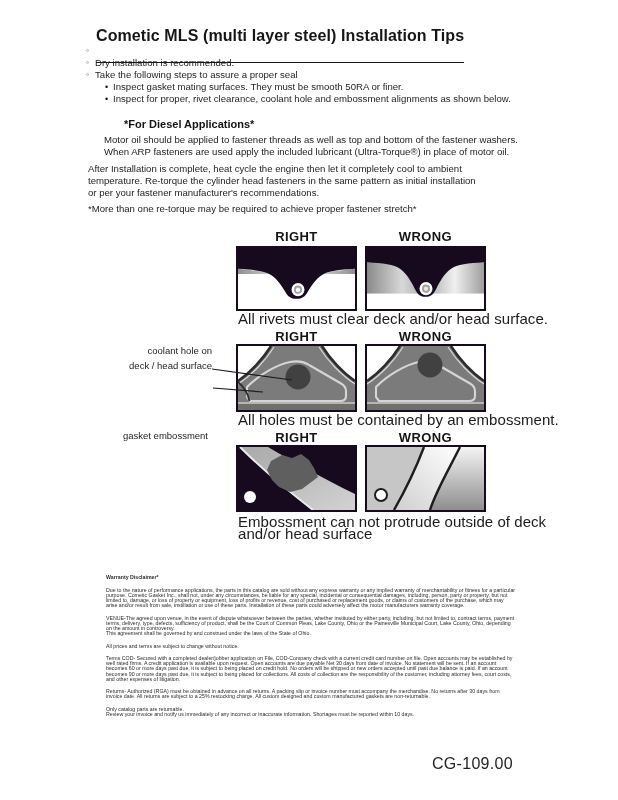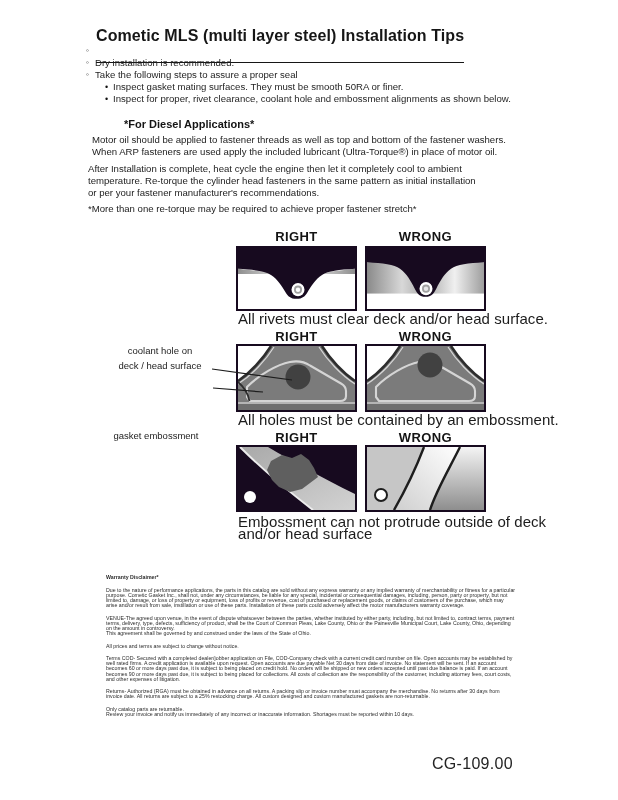--- a/index.html
+++ b/index.html
@@ -14,30 +14,30 @@
     border-bottom:1.6px solid #161616;padding-bottom:17px;letter-spacing:.1px;
     display:inline-block;white-space:nowrap;
   }
   .tips{left:86px;top:45px;width:460px;}
   .tip-row{display:flex;align-items:flex-start;line-height:12px;font-size:9.6px;}
   .tip-row .m1{width:9px;font-size:8px;line-height:12px;color:#222;}
   .tip-row.sub{padding-left:19px;}
   .tip-row .m2{width:8px;font-size:9px;line-height:12px;color:#111;}
   .h2{left:88px;top:118px;font-size:11px;font-weight:bold;color:#141414;margin-left:36px;}
   .body-p{font-size:9.6px;line-height:12.1px;white-space:pre-line;width:445px;color:#232323;}
-  .p1{left:92px;top:134px;}
+  .p1{left:104px;top:134px;}
   .p2{left:88px;top:163px;}
   .note{left:88px;top:203px;}
   .dg-label{font-size:13px;font-weight:bold;letter-spacing:.4px;color:#141414;text-align:center;width:121px;}
   .dg-box{
     width:121px;box-sizing:border-box;border:2px solid #170a1f;background:#fff;
   }
   .dg-box svg{display:block;width:100%;height:100%;}
   .caption{font-size:15px;color:#1c1c1c;white-space:pre-line;line-height:12px;letter-spacing:.05px;}
-  .side-label{font-size:9.5px;line-height:14.5px;color:#1c1c1c;text-align:center;width:104px;white-space:pre-line;}
+  .side-label{font-size:9.5px;line-height:14.5px;color:#1c1c1c;text-align:right;width:104px;white-space:pre-line;}
   .legal{left:106px;top:574px;width:412px;}
   .legal-inner{
     width:820px;transform:scale(0.5);transform-origin:0 0;
     font-size:10.5px;line-height:10.5px;color:#2c2c2c;
   }
   .legal-inner .lh{font-weight:bold;margin:0 0 15px 0;}
   .legal-inner p{margin:0 0 14px 0;white-space:pre-line;}
   .docnum{left:388px;top:755px;font-size:16px;color:#242424;letter-spacing:.3px;margin-left:44px;}
   .leader{pointer-events:none;z-index:6;}
 </style>

